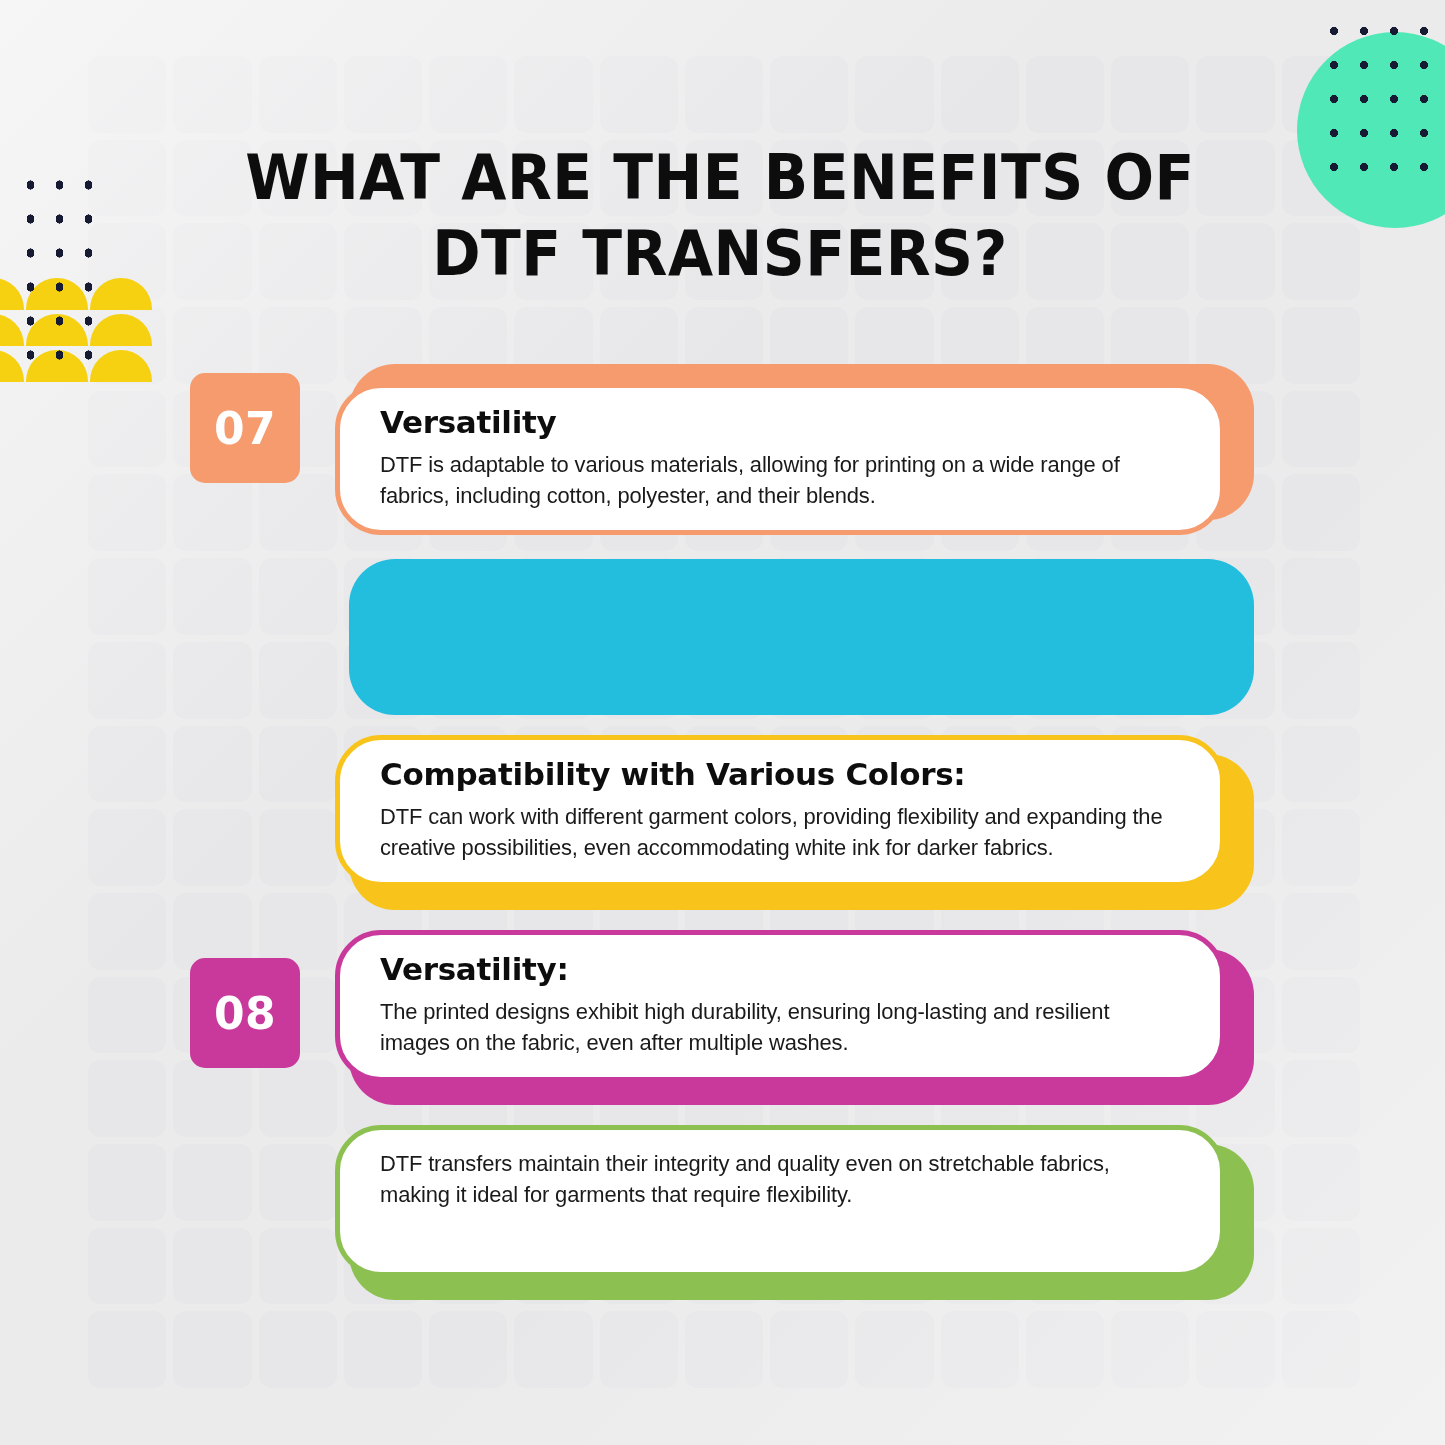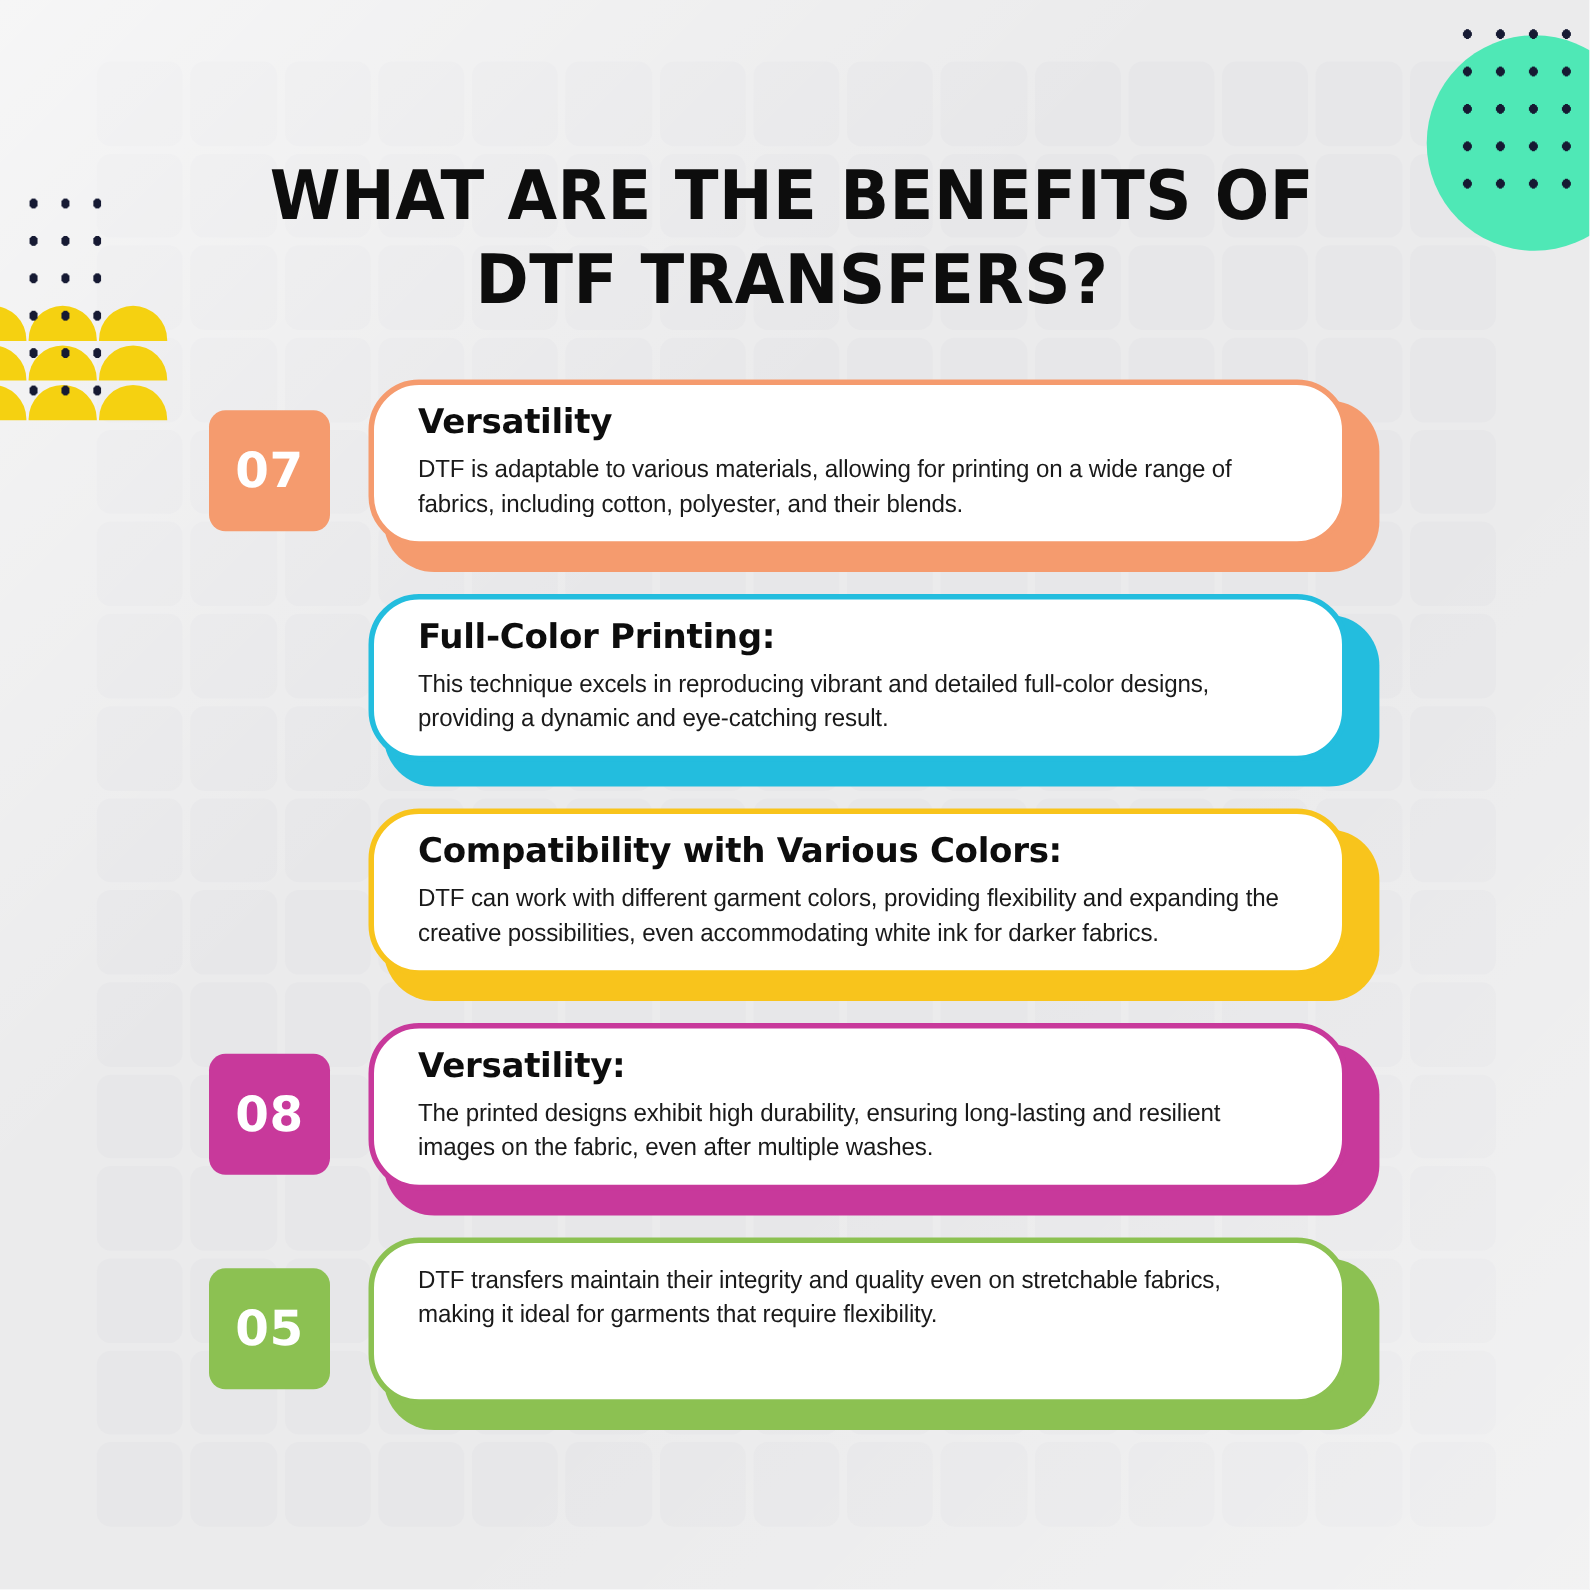--- a/index.html
+++ b/index.html
@@ -471,53 +471,46 @@
   <div class="content">
 
     <div class="title">WHAT ARE THE BENEFITS OF DTF TRANSFERS?</div>
 
     <div class="cards" id="cards">
         <div class="row-item">
           <div class="badge" style="background: rgb(245, 155, 110);">
             <span>07</span>
           </div>
           <div class="card-shadow" style="background: rgb(245, 155, 110);"></div>
-          <div class="card" style="border-color: rgb(245, 155, 110);">
+          <div class="card" style="border-color: rgb(245, 155, 110); margin-top: 38px;">
             <div class="card-title">Versatility</div>
             <div class="card-body">DTF is adaptable to various materials, allowing for printing on a wide range of fabrics, including cotton, polyester, and their blends.</div>
           </div>
         </div>
         <div class="row-item">
           <div class="card-shadow" style="background: rgb(35, 189, 222);"></div>
-          <div class="card" style="border-color: rgb(35, 189, 222);">
-            <div class="card-title">Full-Color Printing:</div>
-            <div class="card-body">This technique excels in reproducing vibrant and detailed full-color designs, providing a dynamic and eye-catching result.</div>
-          </div>
         </div>
         <div class="row-item">
           <div class="card-shadow" style="background: rgb(248, 196, 28);"></div>
           <div class="card" style="border-color: rgb(248, 196, 28);">
             <div class="card-title">Compatibility with Various Colors:</div>
             <div class="card-body">DTF can work with different garment colors, providing flexibility and expanding the creative possibilities, even accommodating white ink for darker fabrics.</div>
           </div>
         </div>
         <div class="row-item">
           <div class="badge" style="background: rgb(200, 57, 155);">
             <span>08</span>
           </div>
           <div class="card-shadow" style="background: rgb(200, 57, 155);"></div>
           <div class="card" style="border-color: rgb(200, 57, 155);">
             <div class="card-title">Versatility:</div>
             <div class="card-body">The printed designs exhibit high durability, ensuring long-lasting and resilient images on the fabric, even after multiple washes.</div>
           </div>
         </div>
         <div class="row-item">
-          <div class="badge" style="background: rgb(140, 193, 82);">
-            <span>05</span>
-          </div>
           <div class="card-shadow" style="background: rgb(140, 193, 82);"></div>
           <div class="card" style="border-color: rgb(140, 193, 82);">
             <div class="card-body">DTF transfers maintain their integrity and quality even on stretchable fabrics, making it ideal for garments that require flexibility.</div>
           </div>
         </div>
       </div>
 
   </div>
 </div>
 

